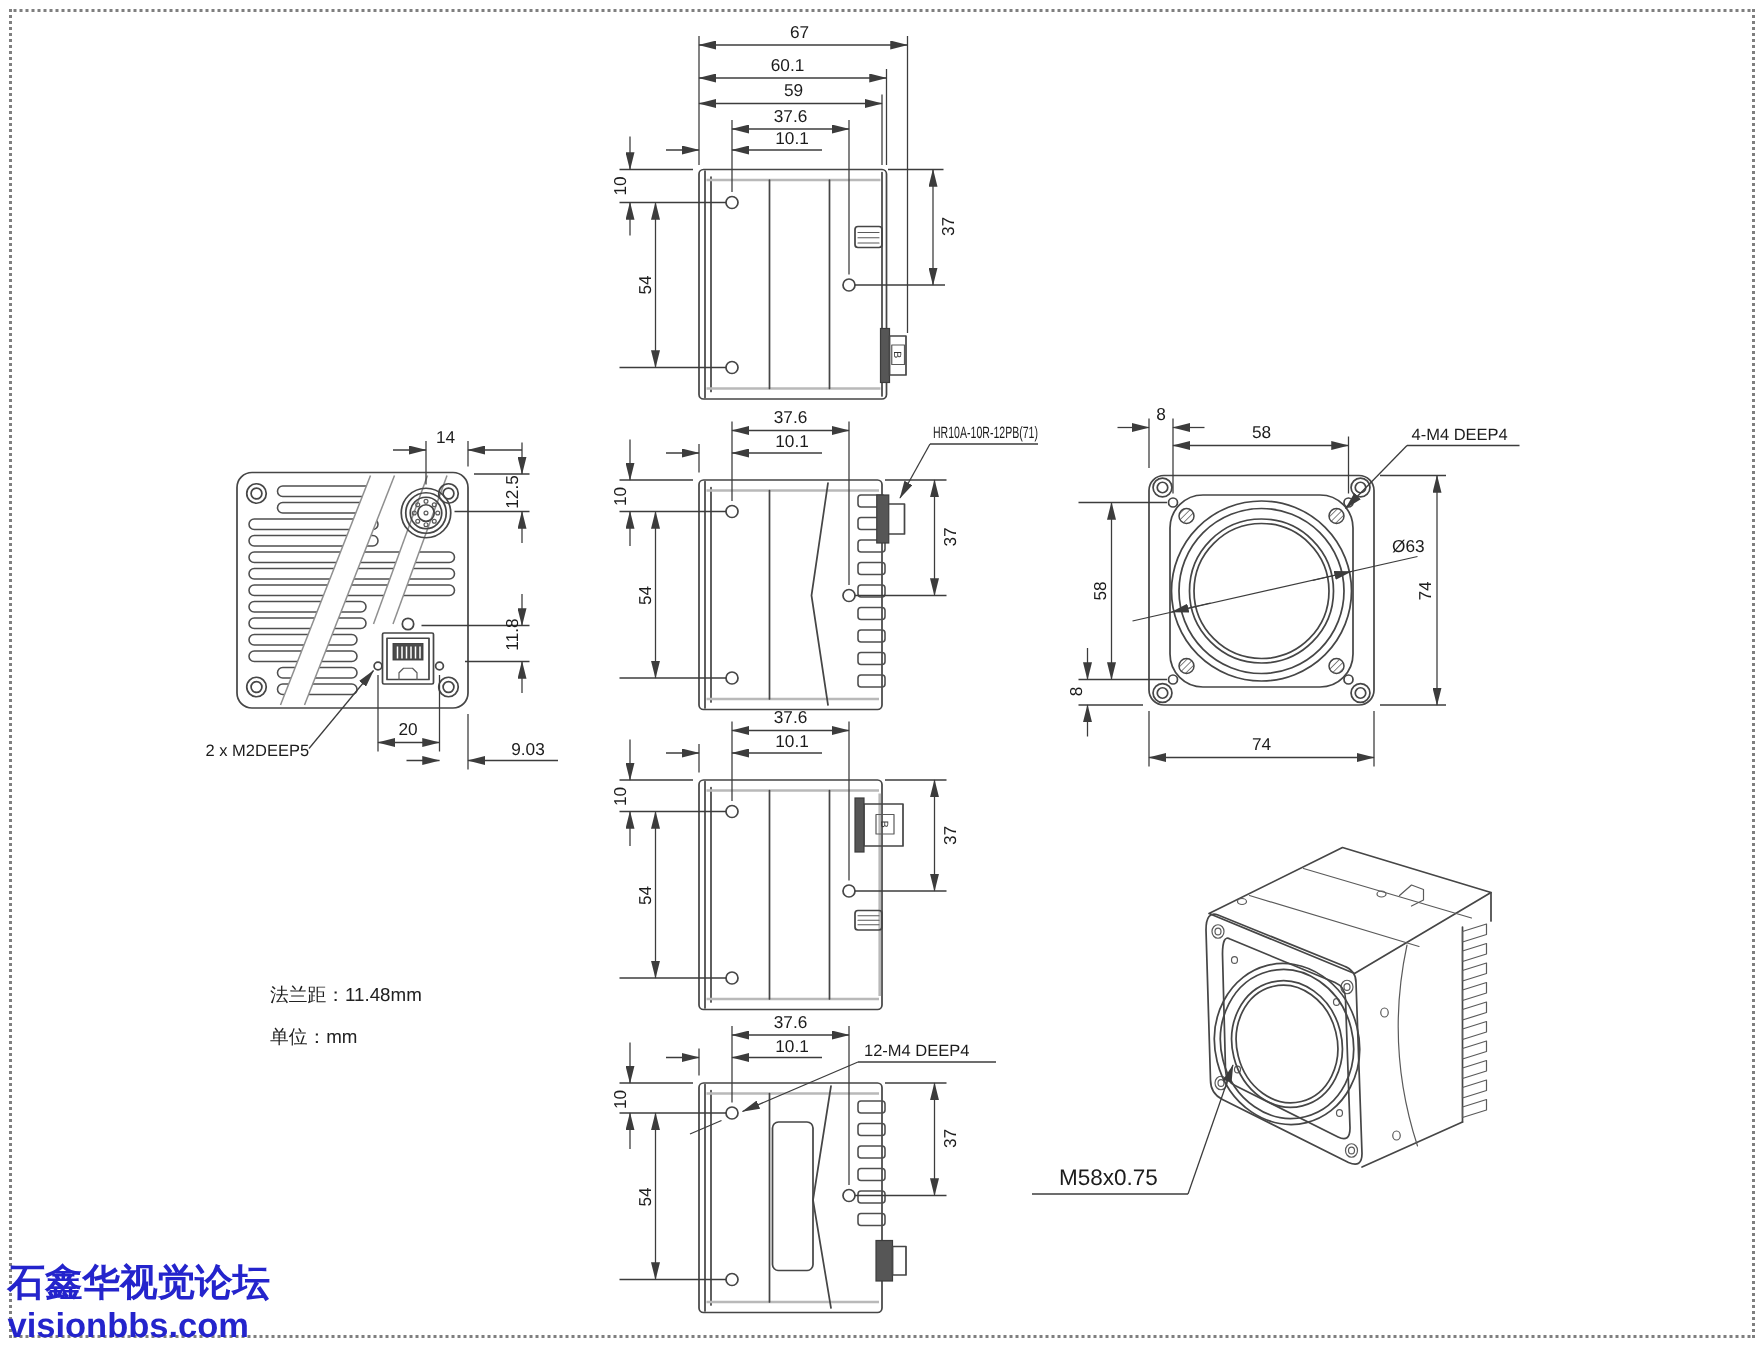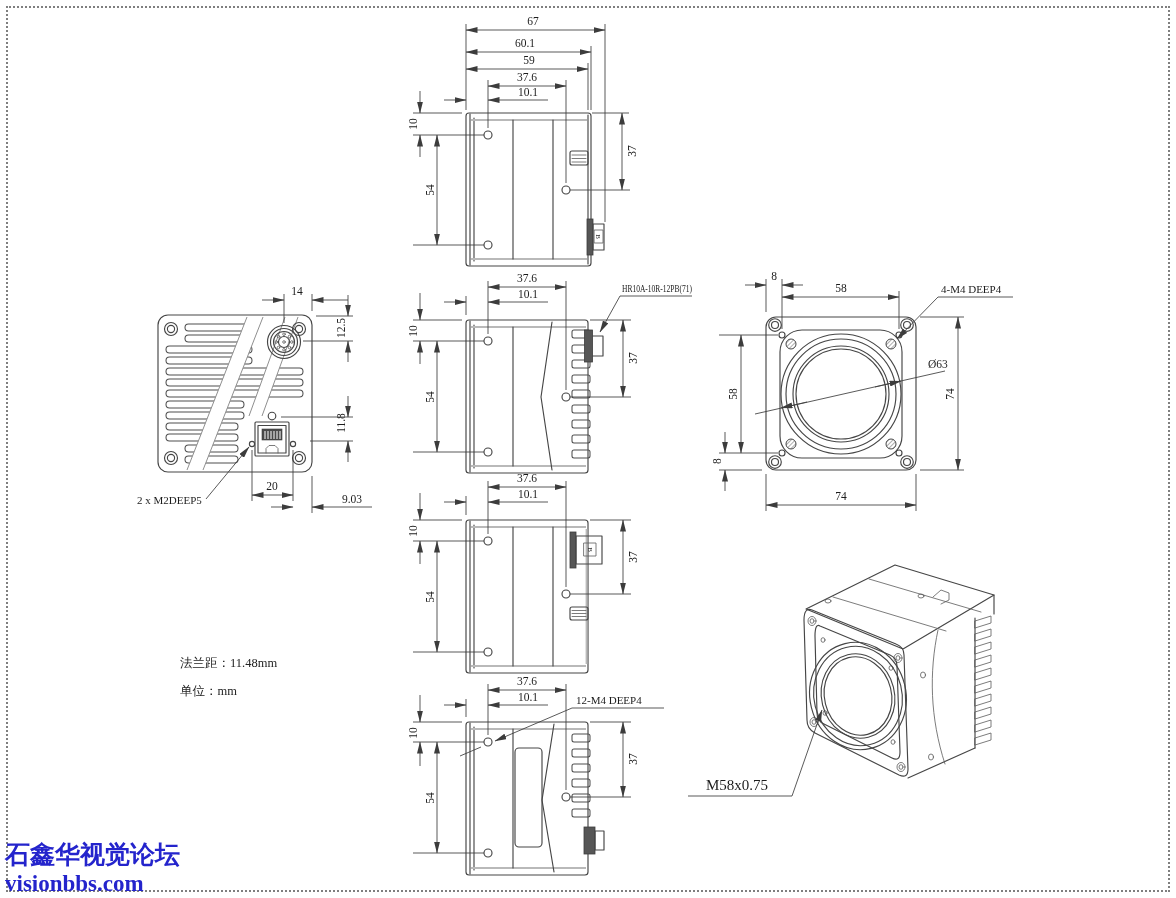--- a/index.html
+++ b/index.html
@@ -1,17 +1,17 @@
 <!DOCTYPE html>
 <html><head>
 <meta charset="utf-8">
 <style>
   html,body{margin:0;padding:0;background:#fff;}
   #stage{position:relative;width:1176px;height:898px;background:#fff;overflow:hidden;
-         font-family:Liberation Serif, serif;}
+         font-family:Liberation Sans, sans-serif;}
   .frame{position:absolute;left:6px;top:6px;right:6px;bottom:6px;border:2px dotted #7f7f7f;}
   svg{position:absolute;left:0;top:0;}
   .s  {stroke:#464646;fill:none;stroke-width:1.15;stroke-linejoin:round;stroke-linecap:round;}
   .s2 {stroke:#5a5a5a;fill:none;stroke-width:0.8;stroke-linejoin:round;stroke-linecap:round;}
   .fin{stroke:#4f4f4f;fill:none;stroke-width:1.05;}
   .sl {stroke:#b9b9b9;fill:none;stroke-width:1.8;}
   .d  {stroke:#3c3c3c;fill:none;stroke-width:0.85;}
   .bandline{stroke:#8f8f8f;stroke-width:1;fill:none;}
   .darkfill{fill:#565656;stroke:#3c3c3c;stroke-width:0.8;}
   text.t  {font-size:11.5px;fill:#1c1c1c;}

